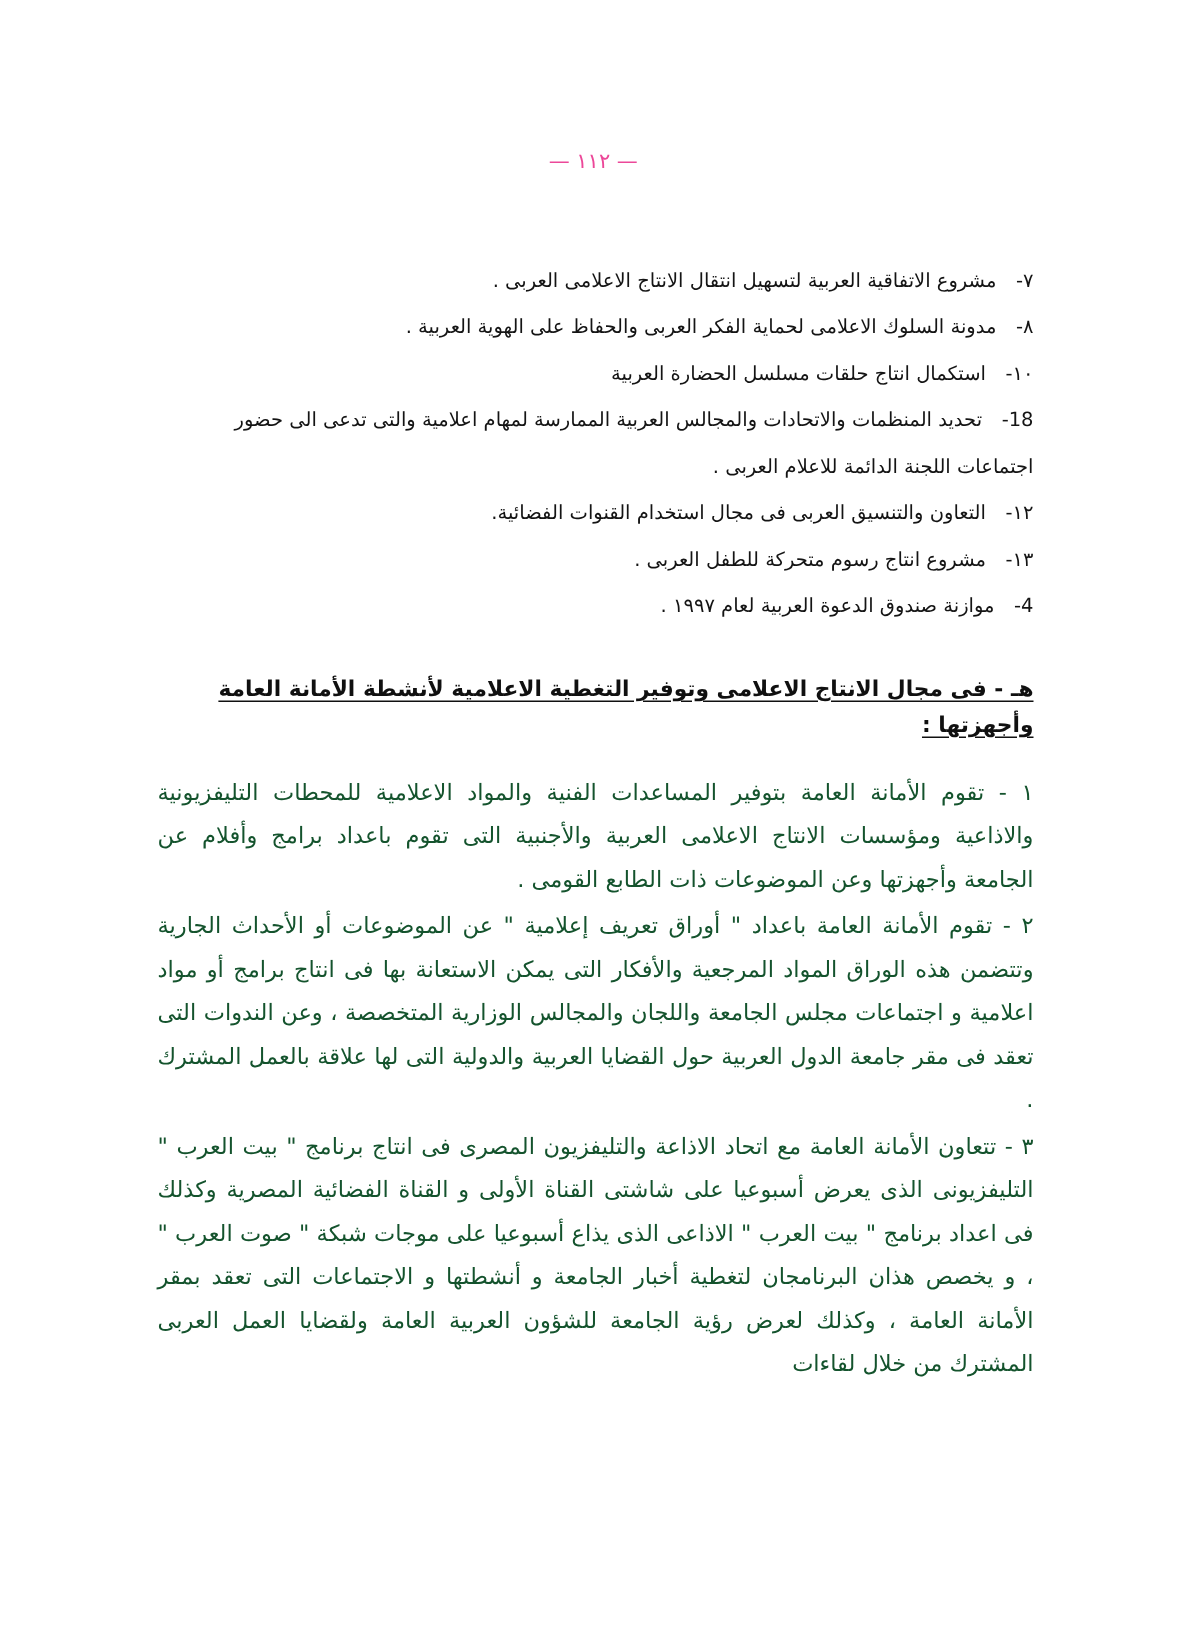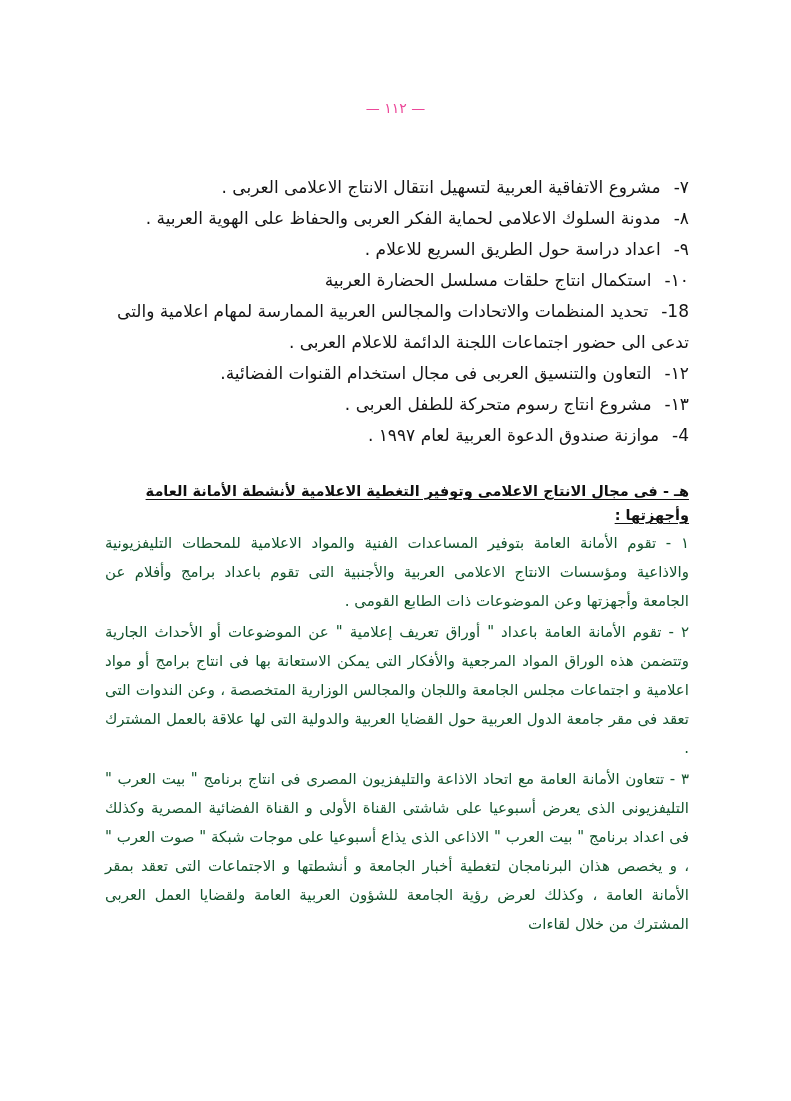--- a/index.html
+++ b/index.html
@@ -32,32 +32,32 @@
     top: 172px;
     right: 102px;
     width: 584px;
     direction: rtl;
   }
   .list {
     margin: 0;
     padding: 0;
   }
   .list-item {
-    font-size: 17px;
+    font-size: 13px;
     line-height: 31px;
     text-align: right;
     color: #141414;
   }
   .num {
     display: inline-block;
     margin-left: 13px;
     white-space: nowrap;
   }
   .heading {
-    margin: 28px 0 2px 0;
+    margin: 28px 0 18px 0;
     font-size: 14.5px;
     font-weight: bold;
     line-height: 24px;
     text-decoration: underline;
     text-underline-offset: 3px;
     color: #101010;
   }
   .para {
     margin: 0 0 2px 0;
     font-size: 15px;
@@ -76,23 +76,20 @@
   <div class="content">
 
     <div class="list">
       <div class="list-item">
         <span class="num">٧-</span><span>مشروع الاتفاقية العربية لتسهيل انتقال الانتاج الاعلامى العربى .</span>
       </div>
       <div class="list-item">
         <span class="num">٨-</span><span>مدونة السلوك الاعلامى لحماية الفكر العربى والحفاظ على الهوية العربية .</span>
       </div>
       <div class="list-item">
-        <span class="num">٩-</span><span>اعداد دراسة حول الطريق السريع للاعلام .</span>
-      </div>
-      <div class="list-item">
         <span class="num">١٠-</span><span>استكمال انتاج حلقات مسلسل الحضارة العربية</span>
       </div>
       <div class="list-item">
         <span class="num">18-</span><span>تحديد المنظمات والاتحادات والمجالس العربية الممارسة لمهام اعلامية والتى تدعى الى حضور اجتماعات اللجنة الدائمة للاعلام العربى .</span>
       </div>
       <div class="list-item">
         <span class="num">١٢-</span><span>التعاون والتنسيق العربى فى مجال استخدام القنوات الفضائية.</span>
       </div>
       <div class="list-item">
         <span class="num">١٣-</span><span>مشروع انتاج رسوم متحركة للطفل العربى .</span>

